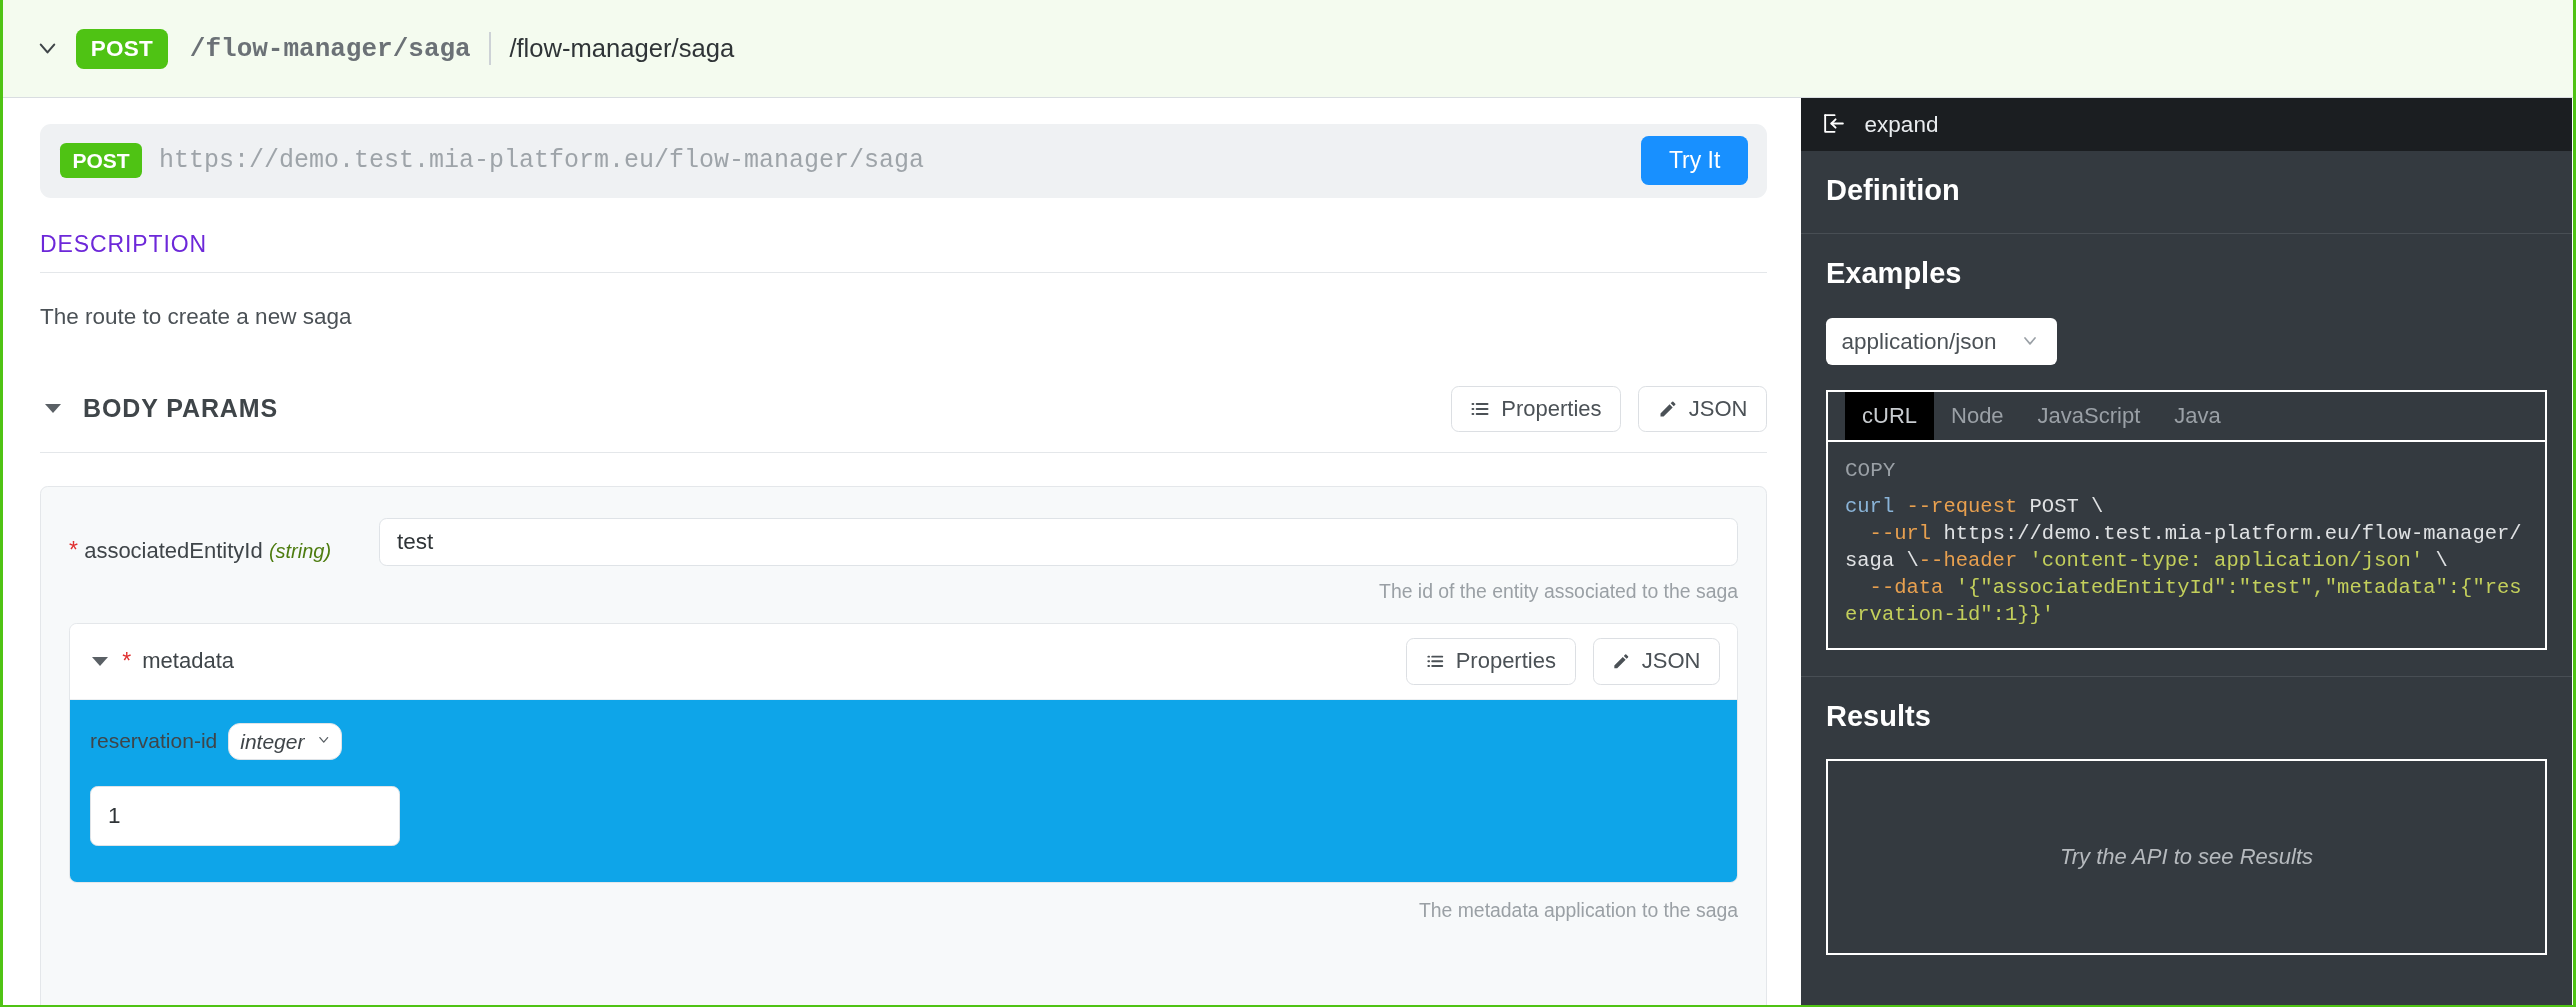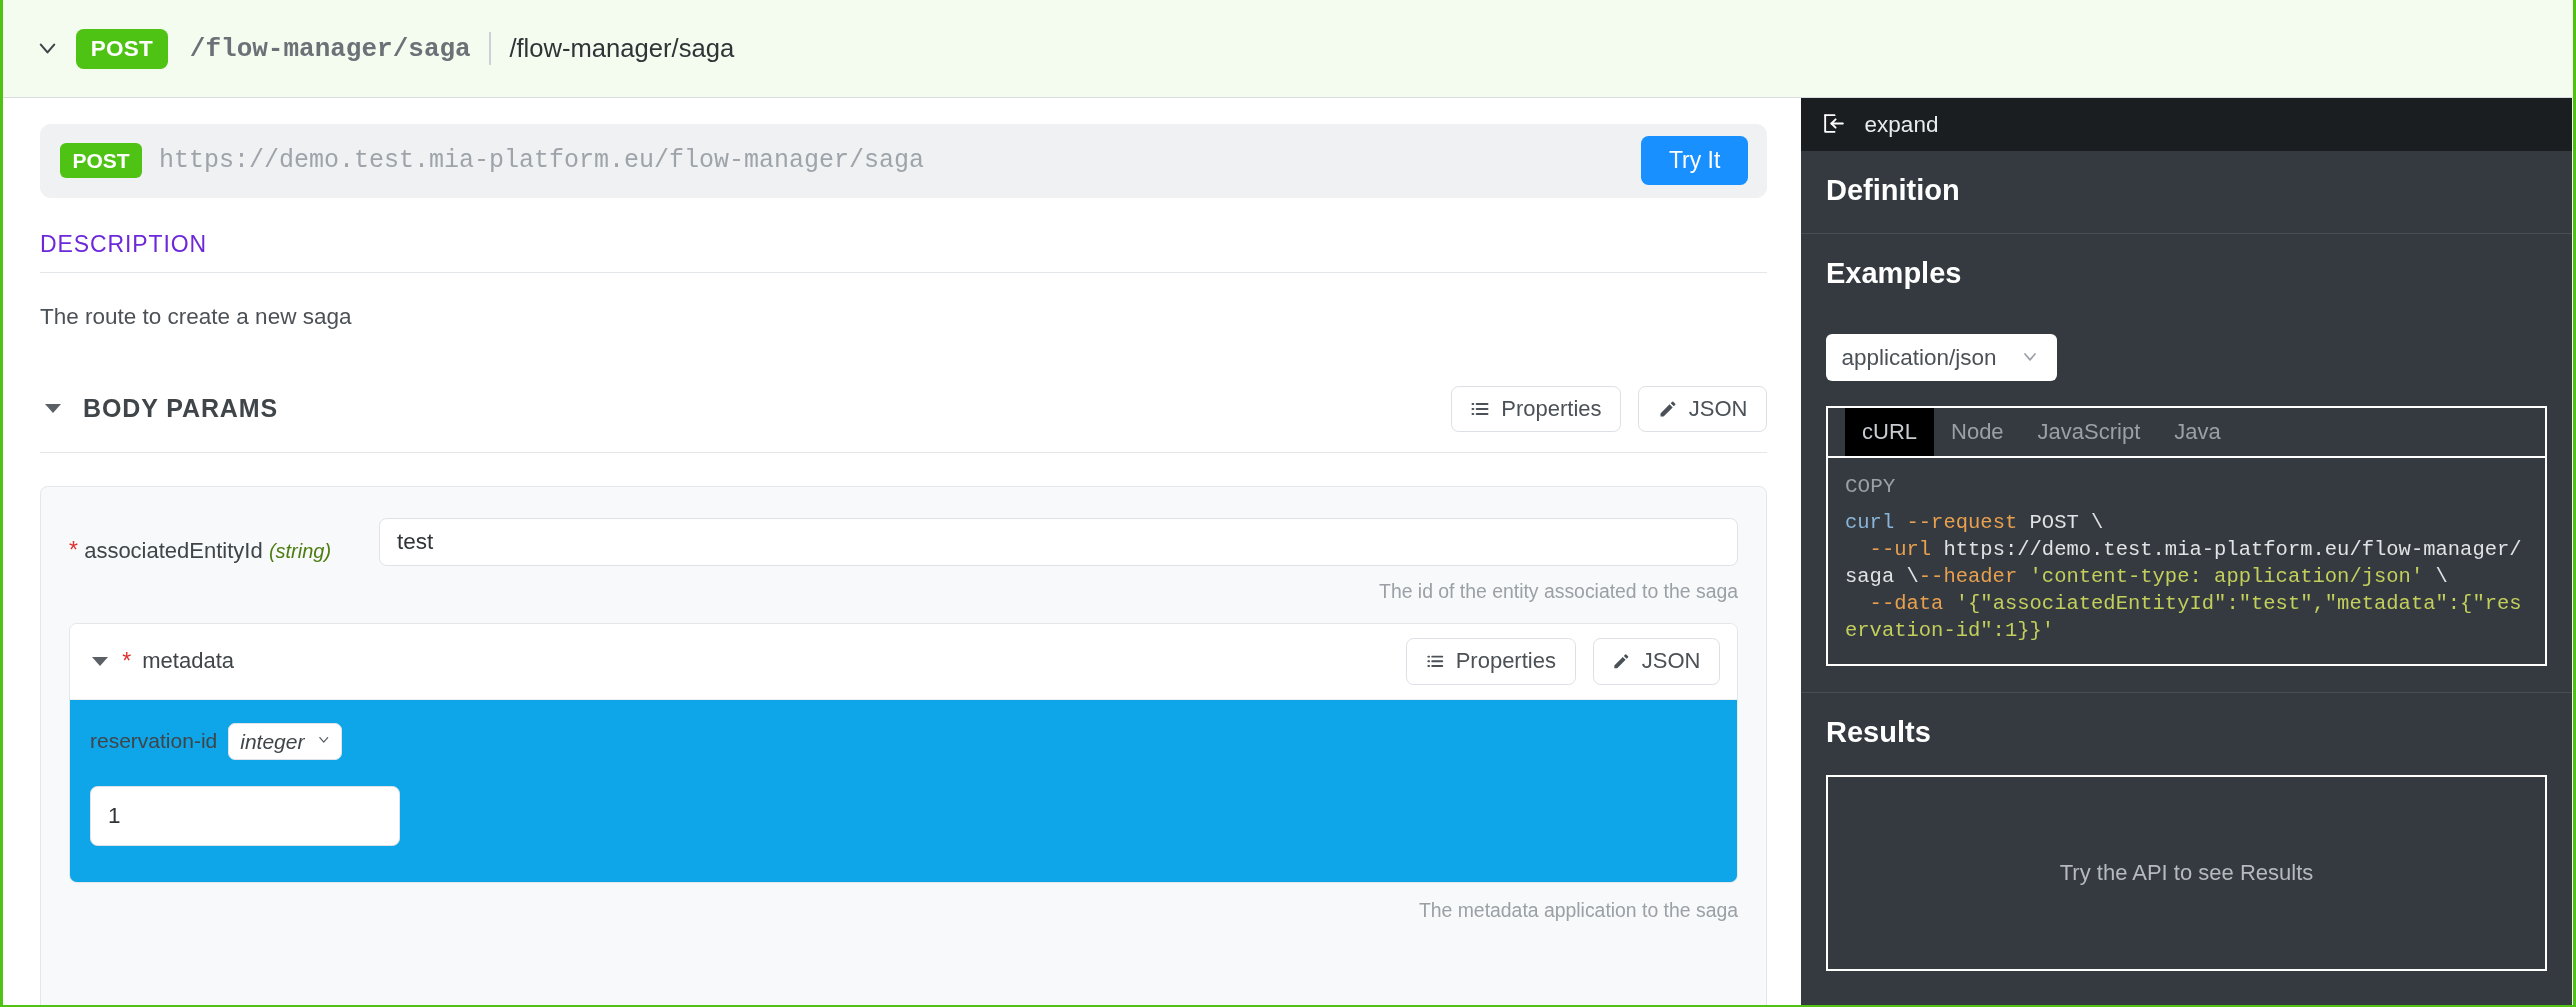--- a/index.html
+++ b/index.html
@@ -295,21 +295,21 @@
   }
   .kv-key {
     font-size: 21px;
     color: #3f4549;
   }
   .type-select {
     appearance: none;
     -webkit-appearance: none;
     background: #ffffff;
     border: 1.5px solid #dfe3e7;
-    border-radius: 7px;
+    border-radius: 12px;
     font-size: 21px;
     font-style: italic;
     color: #3f4549;
     padding: 6.2px 36px 6.2px 11px;
     font-family: "Liberation Sans", sans-serif;
     cursor: pointer;
   }
   .select-wrap { position: relative; display: inline-block; }
   .select-wrap .caret {
     position: absolute;
@@ -367,21 +367,21 @@
   .panel-url {
     font-family: "Liberation Mono", monospace;
     color: #e9ecef;
     font-size: 22.5px;
     margin-top: 31px;
     word-break: break-all;
   }
   .mime-select-wrap {
     display: inline-block;
     position: relative;
-    margin-top: 44px;
+    margin-top: 28px;
   }
   .mime-select {
     appearance: none;
     -webkit-appearance: none;
     background: #ffffff;
     border: none;
     border-radius: 6.2px;
     font-size: 22.5px;
     color: #4b5156;
     padding: 11px 59px 11px 15.5px;
@@ -450,20 +450,21 @@
     border: 2.3px solid #ffffff;
     background: #343a40;
     height: 192px;
     display: flex;
     align-items: center;
     justify-content: center;
   }
   .results-empty {
     color: #b6babe;
     font-size: 22px;
+    font-style: italic;
   }
 </style>
 </head>
 <body>
 
 <div class="page">
 
   <div class="op-header">
     <div class="chev-collapse">
       <svg width="23" height="23" viewBox="0 0 24 24" fill="none" stroke="#3f4549" stroke-width="2.2" stroke-linecap="round" stroke-linejoin="round" aria-hidden="true">

